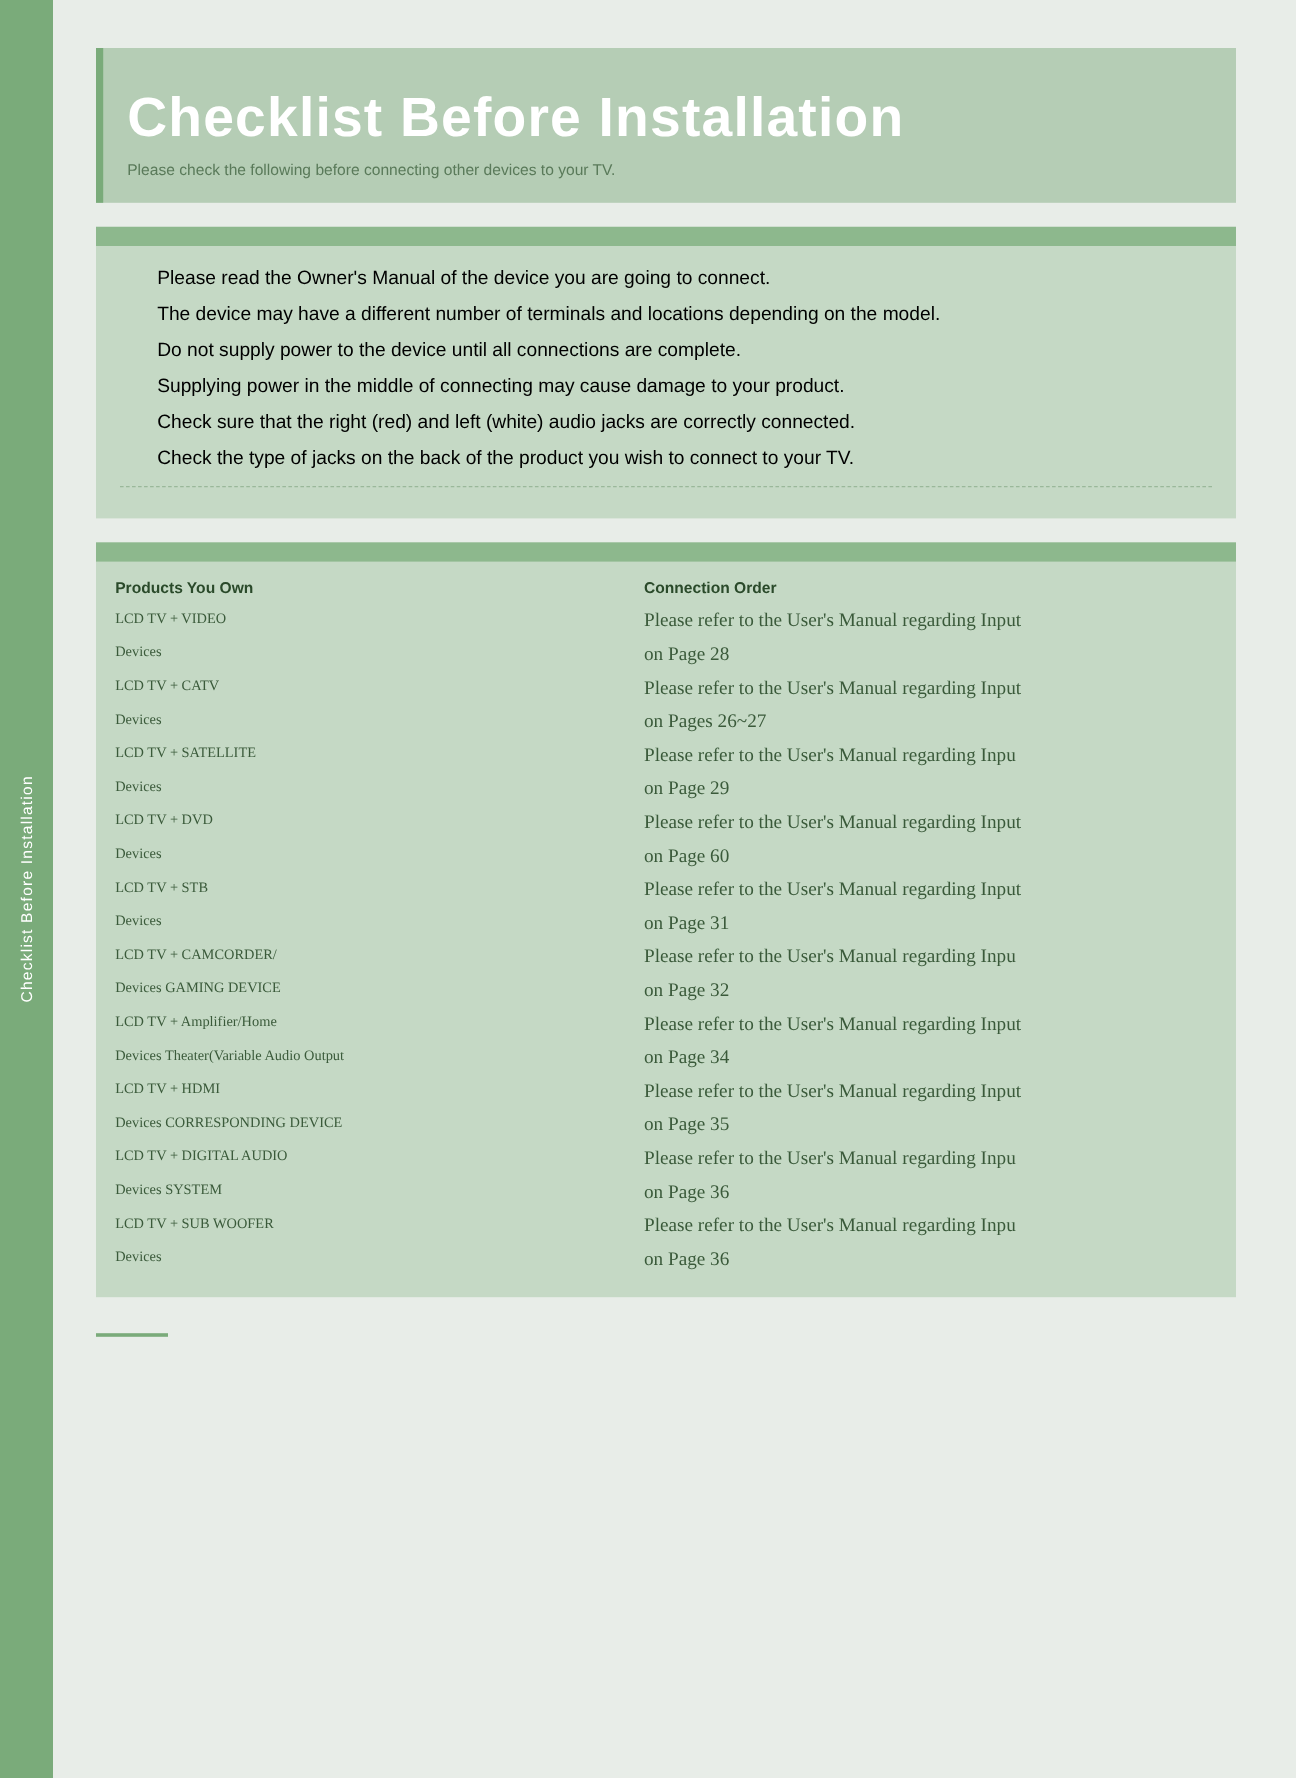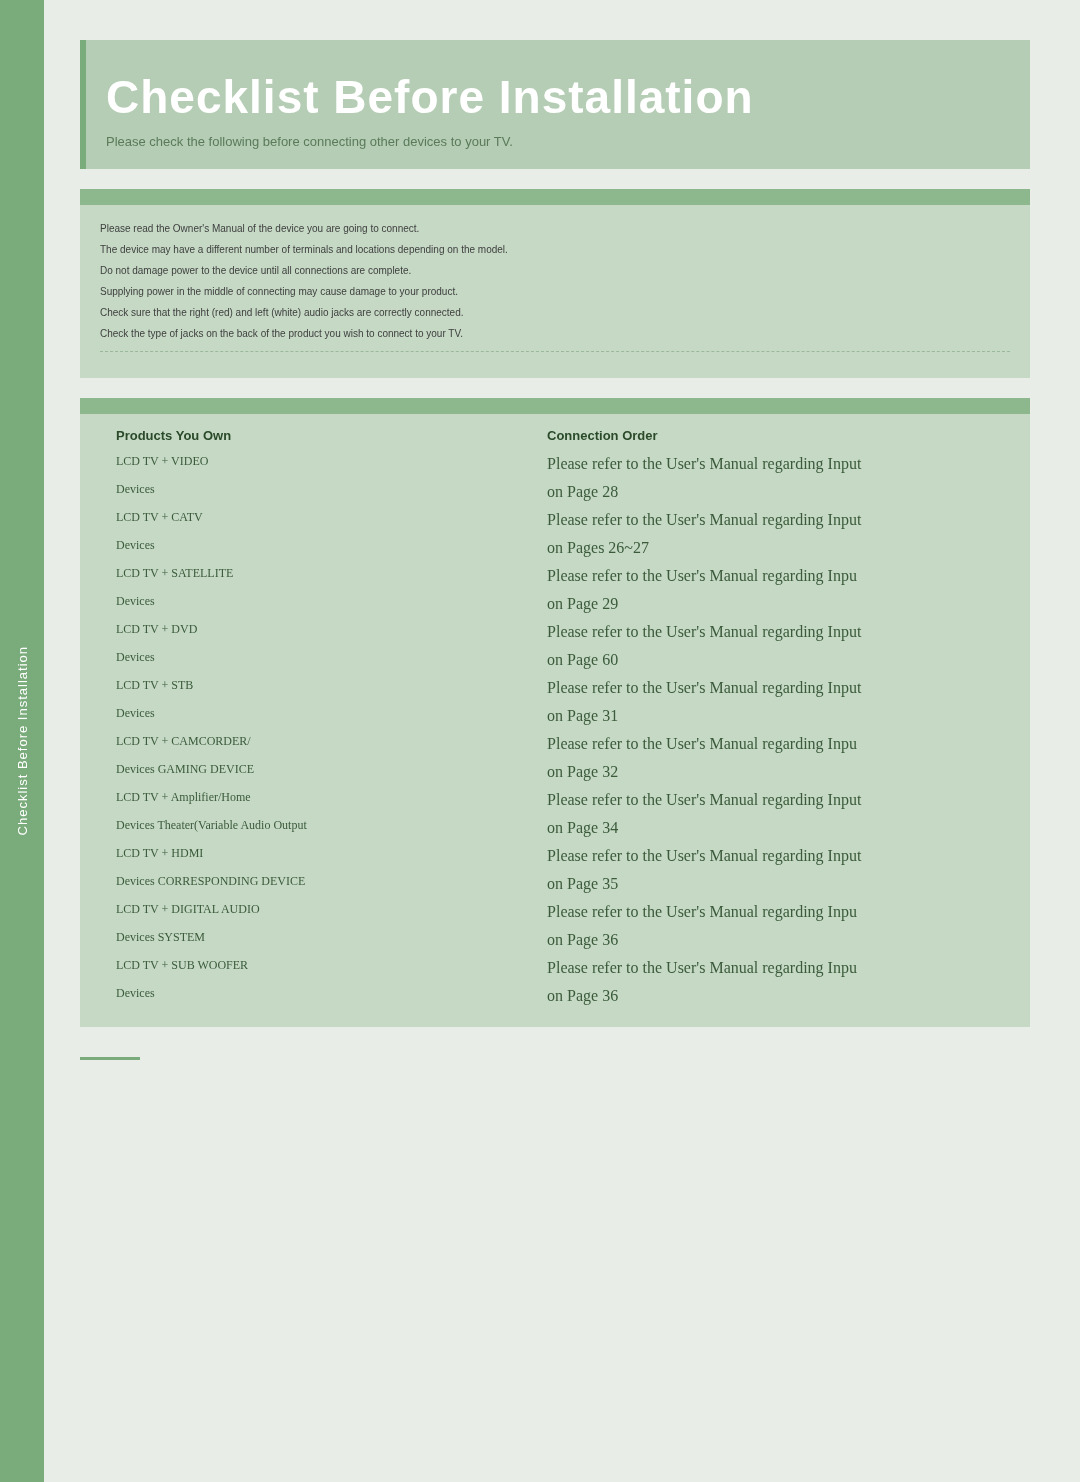--- a/index.html
+++ b/index.html
@@ -69,24 +69,25 @@
       background: #8db88d;
       padding: 8px 16px;
       color: white;
       font-size: 14px;
       font-weight: bold;
     }
     .section-body {
       padding: 16px 20px;
     }
     .section-note {
-      font-size: 10px;
-      color: #404040;
+      font-size: 16px;
+      color: #000000;
       margin-bottom: 6px;
       line-height: 1.5;
+      margin-left: 31px;
     }
 
     .divider-dashed {
       border: none;
       border-top: 1px dashed #9ab89a;
       margin: 10px 0;
     }
 
     
     .table-section {
@@ -95,21 +96,20 @@
     }
     .table-header-bar {
       background: #8db88d;
       padding: 8px 16px;
       color: white;
       font-size: 14px;
       font-weight: bold;
     }
     .table-body {
       padding: 10px 16px 16px 16px;
-      margin-left: 20px;
     }
     .table-col-headers {
       display: flex;
       margin-bottom: 4px;
       padding: 4px 0;
     }
     .col-header {
       font-size: 13px;
       font-weight: bold;
       color: #2a4a2a;
@@ -162,21 +162,21 @@
   <div class="title-section">
     <div class="page-title">Checklist Before Installation</div>
     <div class="page-subtitle">Please check the following before connecting other devices to your TV.</div>
   </div>
 
   <div class="section-box">
     <div class="section-header"></div>
     <div class="section-body">
       <div class="section-note">Please read the Owner's Manual of the device you are going to connect.</div>
       <div class="section-note">The device may have a different number of terminals and locations depending on the model.</div>
-      <div class="section-note">Do not damage power to the device until all connections are complete.</div>
+      <div class="section-note">Do not supply power to the device until all connections are complete.</div>
       <div class="section-note">Supplying power in the middle of connecting may cause damage to your product.</div>
       <div class="section-note">Check sure that the right (red) and left (white) audio jacks are correctly connected.</div>
       <div class="section-note">Check the type of jacks on the back of the product you wish to connect to your TV.</div>
       <hr class="divider-dashed">
     </div>
   </div>
 
   <div class="table-section">
     <div class="table-header-bar"></div>
     <div class="table-body">

